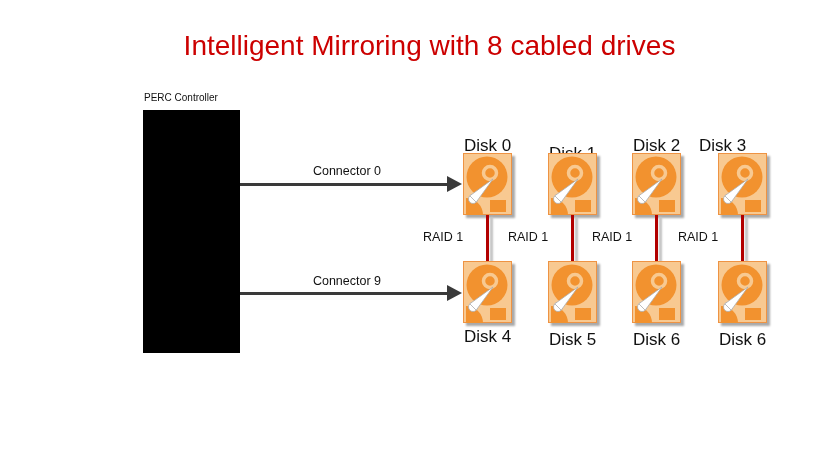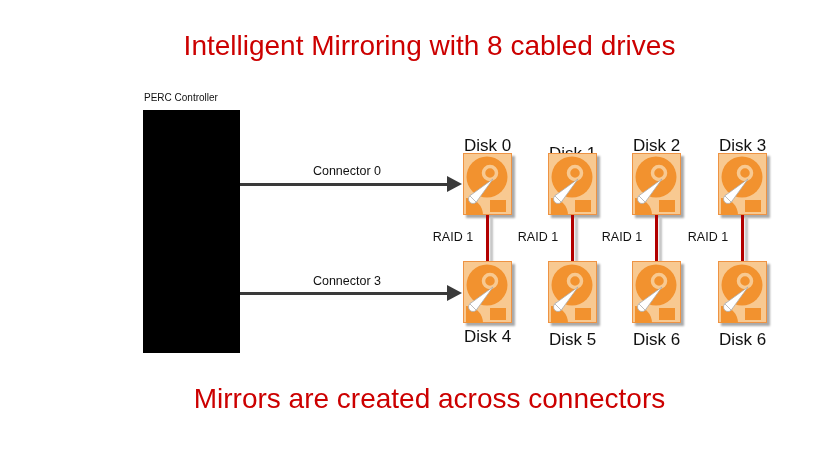--- a/index.html
+++ b/index.html
@@ -28,21 +28,21 @@
   .conn-label{position:absolute;width:160px;text-align:center;font-size:12.5px;white-space:nowrap;}
   .conn-line{position:absolute;left:240px;width:209px;height:3px;background:var(--arrow-dark);}
   .conn-arrow{position:absolute;left:447px;width:0;height:0;
     border-top:8px solid transparent;border-bottom:8px solid transparent;
     border-left:15px solid var(--arrow-dark);}
   .disk{position:absolute;width:49px;height:62px;box-shadow:3px 3px 2px #A9A9A9;line-height:0;}
   .disk svg{display:block;}
   .disk-label{position:absolute;width:69px;text-align:center;font-size:17px;white-space:nowrap;}
   .raid-line{position:absolute;top:215px;width:3px;height:46px;background:var(--mirror-red);
     box-shadow:4px 2px 2px #C2C2C2;}
-  .raid-label{position:absolute;top:230px;width:60px;text-align:center;font-size:12.5px;white-space:nowrap;}
+  .raid-label{position:absolute;top:230px;width:60px;text-align:left;font-size:12.5px;white-space:nowrap;}
   .defs-svg{position:absolute;width:0;height:0;overflow:hidden;}
 </style>
 </head>
 <body>
 
 <svg class="defs-svg" aria-hidden="true">
   <defs>
     <symbol id="hdd-icon-def" viewBox="0 0 49 62">
       <rect x="0.5" y="0.5" width="48" height="61" fill="var(--disk-body)" stroke="var(--disk-border)" stroke-width="1"></rect>
       <circle cx="24" cy="24" r="20.5" fill="var(--disk-platter)"></circle>
@@ -59,28 +59,28 @@
 
   <div class="title">Intelligent Mirroring with 8 cabled drives</div>
 
   <div class="small-label" style="left:144px;top:92px">PERC Controller</div>
   <div class="perc-box"></div>
 
   <div class="conn-label" style="left:267px;top:164px">Connector 0</div>
   <div class="conn-line" style="top:183px"></div>
   <div class="conn-arrow" style="top:176px"></div>
 
-  <div class="conn-label" style="left:267px;top:274px">Connector 3</div>
+  <div class="conn-label" style="left:267px;top:274px">Connector 9</div>
   <div class="conn-line" style="top:292px"></div>
   <div class="conn-arrow" style="top:285px"></div>
 
   <div class="disk-label" style="left:453px;top:136px">Disk 0</div>
   <div class="disk-label" style="left:538px;top:144px">Disk 1</div>
   <div class="disk-label" style="left:622px;top:136px">Disk 2</div>
-  <div class="disk-label" style="left:708px;top:136px">Disk 3</div>
+  <div class="disk-label" style="left:688px;top:136px">Disk 3</div>
 
   <div class="disk" style="left:463px;top:153px">
     <svg viewBox="0 0 49 62" width="49" height="62">
         <use href="#hdd-icon-def"></use>
       </svg>
   </div>
   <div class="disk" style="left:548px;top:153px">
     <svg viewBox="0 0 49 62" width="49" height="62">
         <use href="#hdd-icon-def"></use>
       </svg>
@@ -124,15 +124,14 @@
     <svg viewBox="0 0 49 62" width="49" height="62">
         <use href="#hdd-icon-def"></use>
       </svg>
   </div>
 
   <div class="disk-label" style="left:453px;top:327px">Disk 4</div>
   <div class="disk-label" style="left:538px;top:330px">Disk 5</div>
   <div class="disk-label" style="left:622px;top:330px">Disk 6</div>
   <div class="disk-label" style="left:708px;top:330px">Disk 6</div>
 
-  <div class="caption">Mirrors are created across connectors</div>
 
 </div>
 
 </body></html>

